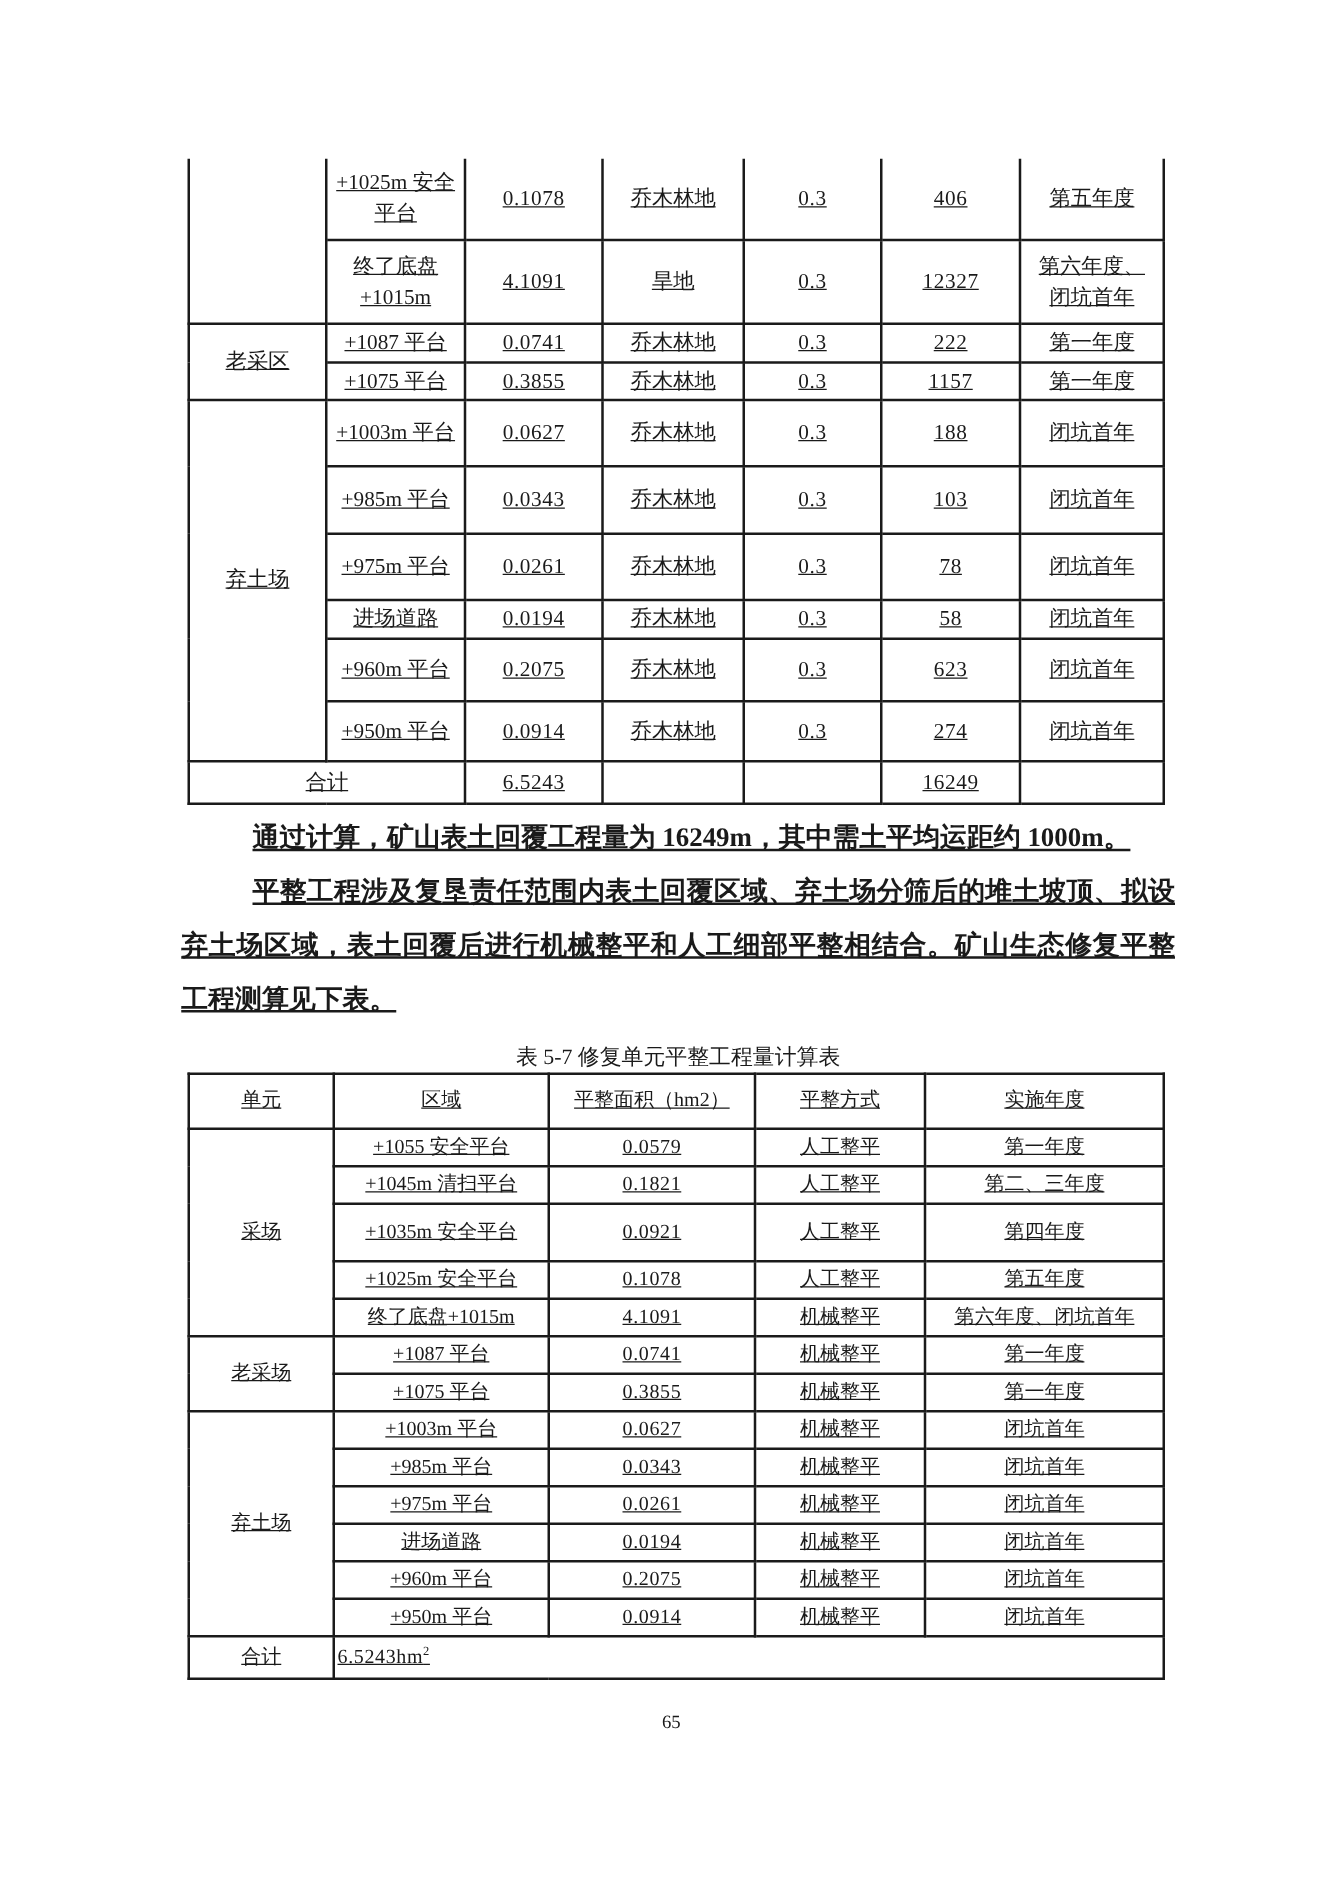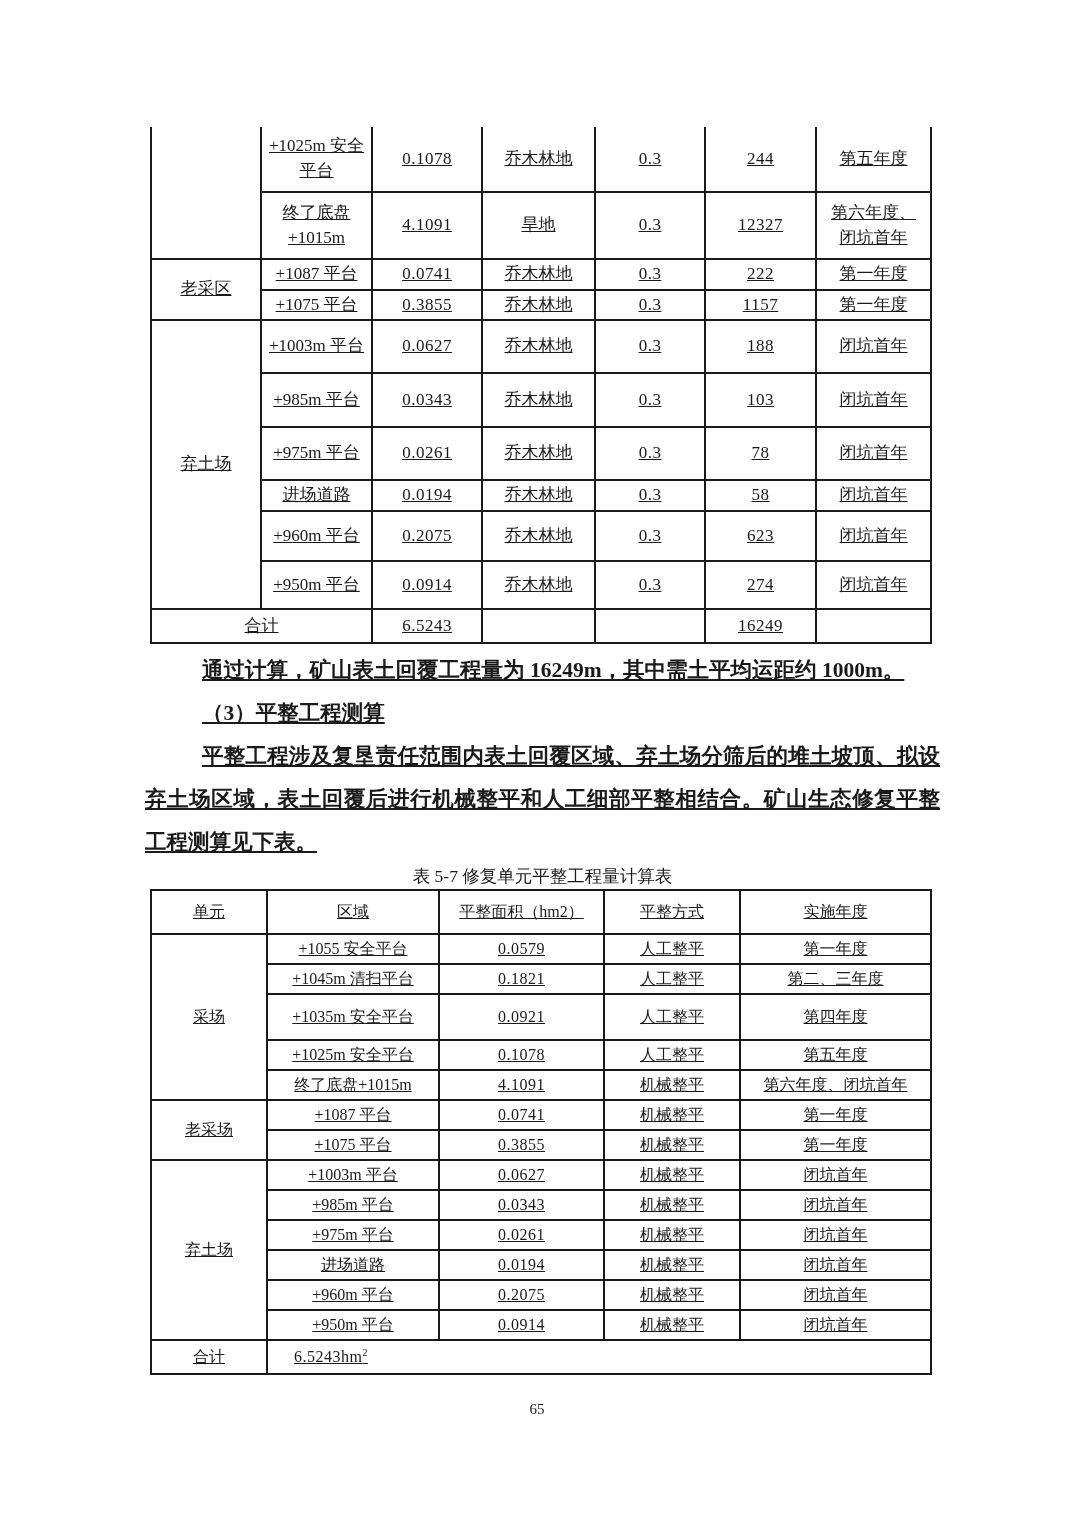--- a/index.html
+++ b/index.html
@@ -16,26 +16,26 @@
   .t1 td{font-size:17px;line-height:1.45;}
   .t1 tr.first > td{border-top:0;}
   .num{letter-spacing:0.5px;}
 
   
   .paras{margin:5px 134px 0 145px;font-size:21.5px;line-height:43px;
          font-weight:600;text-align:justify;text-decoration:underline;}
   .paras p{margin:0;text-indent:57px;}
 
   
-  .caption{margin:0 134px 0 145px;text-align:center;font-size:17.5px;
+  .caption{margin:12px 134px 0 145px;text-align:center;font-size:17.5px;
            line-height:25px;font-weight:400;}
 
   
   .t2 td,.t2 th{font-size:16px;line-height:1.3;}
-  .t2 .left-val{text-align:left;padding-left:26px;}
+  .t2 .left-val{text-align:left;padding-left:2px;}
   sup{font-size:10px;line-height:0;}
 
   .pageno{margin-top:26px;text-align:center;font-size:15px;font-weight:400;}
 </style>
 </head>
 <body>
 
 <div class="page">
 
   <table class="t1">
@@ -48,21 +48,21 @@
         <col style="width:111px">
       <col style="width:115px">
     </colgroup>
     <tbody>
         <tr class="first" style="height:65px">
       <td rowspan="2"></td>
       <td>+1025m 安全平台</td>
       <td class="num">0.1078</td>
       <td>乔木林地</td>
       <td class="num">0.3</td>
-      <td class="num">244</td>
+      <td class="num">406</td>
       <td>第五年度</td>
     </tr>
     <tr style="height:67px">
       <td>终了底盘+1015m</td>
       <td class="num">4.1091</td>
       <td>旱地</td>
       <td class="num">0.3</td>
       <td class="num">12327</td>
       <td>第六年度、闭坑首年</td>
     </tr>
@@ -138,21 +138,20 @@
       <td></td>
       <td></td>
       <td class="num">16249</td>
       <td></td>
     </tr>
   </tbody>
     </table>
 
   <div class="paras">
     <p>通过计算，矿山表土回覆工程量为 16249m，其中需土平均运距约 1000m。</p>
-    <p>（3）平整工程测算</p>
     <p>平整工程涉及复垦责任范围内表土回覆区域、弃土场分筛后的堆土坡顶、拟设弃土场区域，表土回覆后进行机械整平和人工细部平整相结合。矿山生态修复平整工程测算见下表。</p>
   </div>
 
   <div class="caption">表 5-7 修复单元平整工程量计算表</div>
 
   <table class="t2">
     <colgroup>
       <col style="width:116px">
         <col style="width:172px">
         <col style="width:165px">

